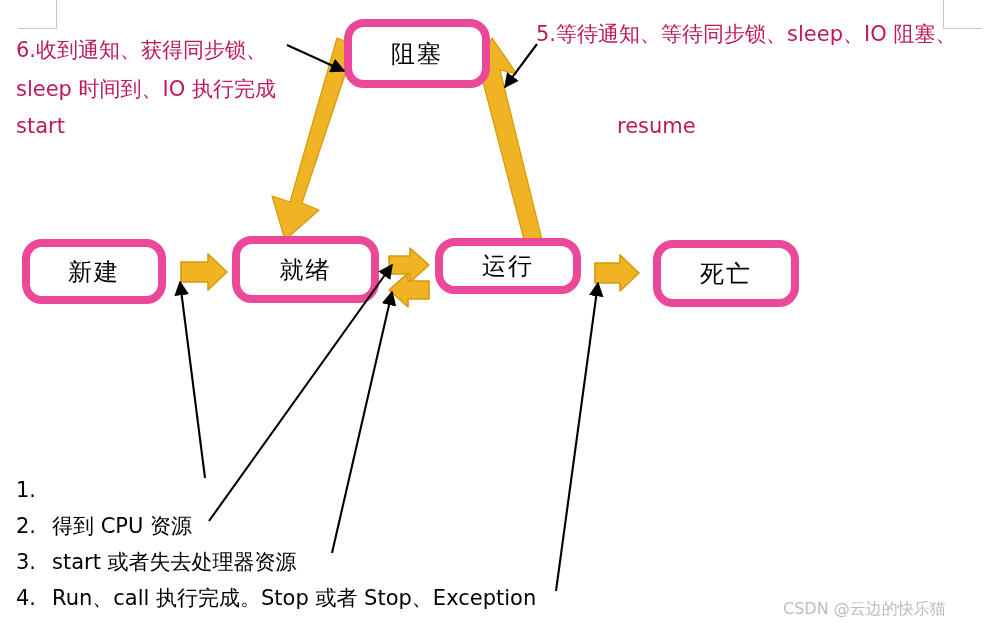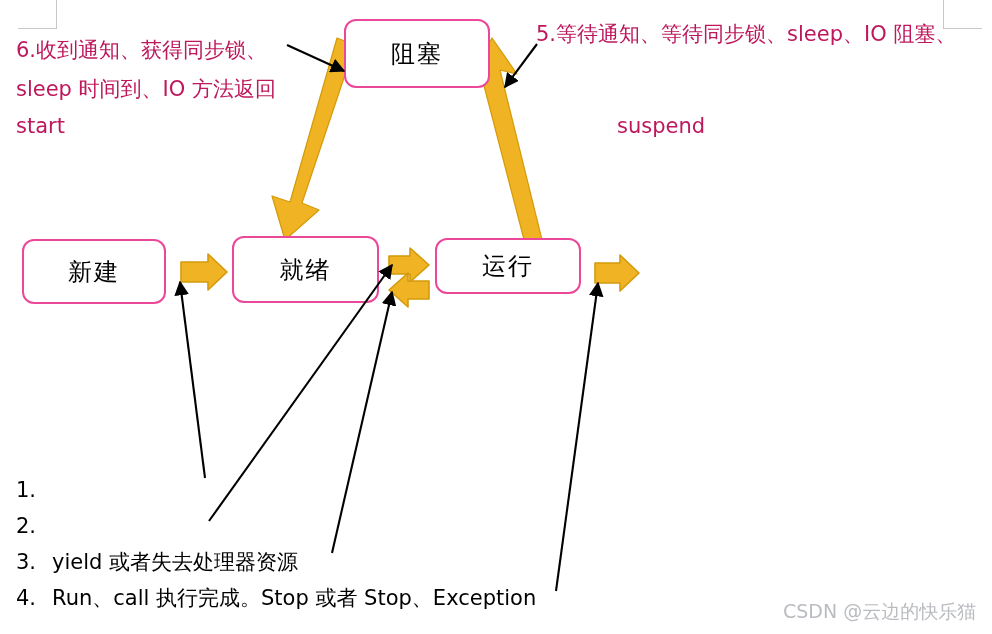--- a/index.html
+++ b/index.html
@@ -32,22 +32,22 @@
   }
   .margin-mark.tr {
     right: 10px; top: -10px;
     border-width: 0 0 1px 1px;
   }
 
   
   .state-box {
     position: absolute;
     box-sizing: border-box;
-    border: 2px solid #ec4899;
-    border-radius: 12px;
+    border: 8px solid #ec4899;
+    border-radius: 20px;
     background: #ffffff;
     display: flex;
     align-items: center;
     justify-content: center;
     z-index: 6;
   }
   .state-label {
     font-family: "DejaVu Serif", "Liberation Serif", serif;
     font-size: 24px;
     color: #000000;
@@ -101,21 +101,21 @@
     width: 36px;
     flex: 0 0 36px;
   }
 
   
   #watermark {
     position: absolute;
     left: 783px;
     top: 599px;
     font-family: "DejaVu Sans", "Liberation Sans", sans-serif;
-    font-size: 19px;
+    font-size: 16px;
     color: #b9bcc0;
     white-space: nowrap;
     z-index: 8;
   }
 
   
   #arrow-layer {
     position: absolute;
     left: 0; top: 0;
     width: 992px;
@@ -179,38 +179,42 @@
   </div>
 
   <div class="state-box" id="box-new">
     <span class="state-label">新建</span>
   </div>
 
   <div class="state-box" id="box-running">
     <span class="state-label">运行</span>
   </div>
 
+  <div class="state-box" id="box-dead">
+    <span class="state-label">死亡</span>
+  </div>
 
   <div class="txt cn-mixed" id="note6-l1">6.收到通知、获得同步锁、</div>
-  <div class="txt cn-mixed" id="note6-l2">sleep 时间到、IO 方法返回</div>
+  <div class="txt cn-mixed" id="note6-l2">sleep 时间到、IO 执行完成</div>
   <div class="txt cn-mixed" id="note6-l3">start</div>
 
   <div class="txt cn-mixed" id="note5-l1">5.等待通知、等待同步锁、sleep、IO 阻塞、</div>
-  <div class="txt cn-mixed" id="note5-l2">suspend</div>
+  <div class="txt cn-mixed" id="note5-l2">resume</div>
 
   <ul id="numbered-list">
     <li>
       <span class="num">1.</span>
     </li>
     <li>
       <span class="num">2.</span>
+      <span>得到 CPU 资源</span>
     </li>
     <li>
       <span class="num">3.</span>
-      <span>yield 或者失去处理器资源</span>
+      <span>start 或者失去处理器资源</span>
     </li>
     <li>
       <span class="num">4.</span>
       <span>Run、call 执行完成。Stop 或者 Stop、Exception</span>
     </li>
   </ul>
 
   <svg id="line-layer" viewBox="0 0 992 634" xmlns="http://www.w3.org/2000/svg">
     <defs>
       <marker id="ah" viewBox="0 0 10 10" refX="9" refY="5" markerWidth="7" markerHeight="7" orient="auto-start-reverse">

